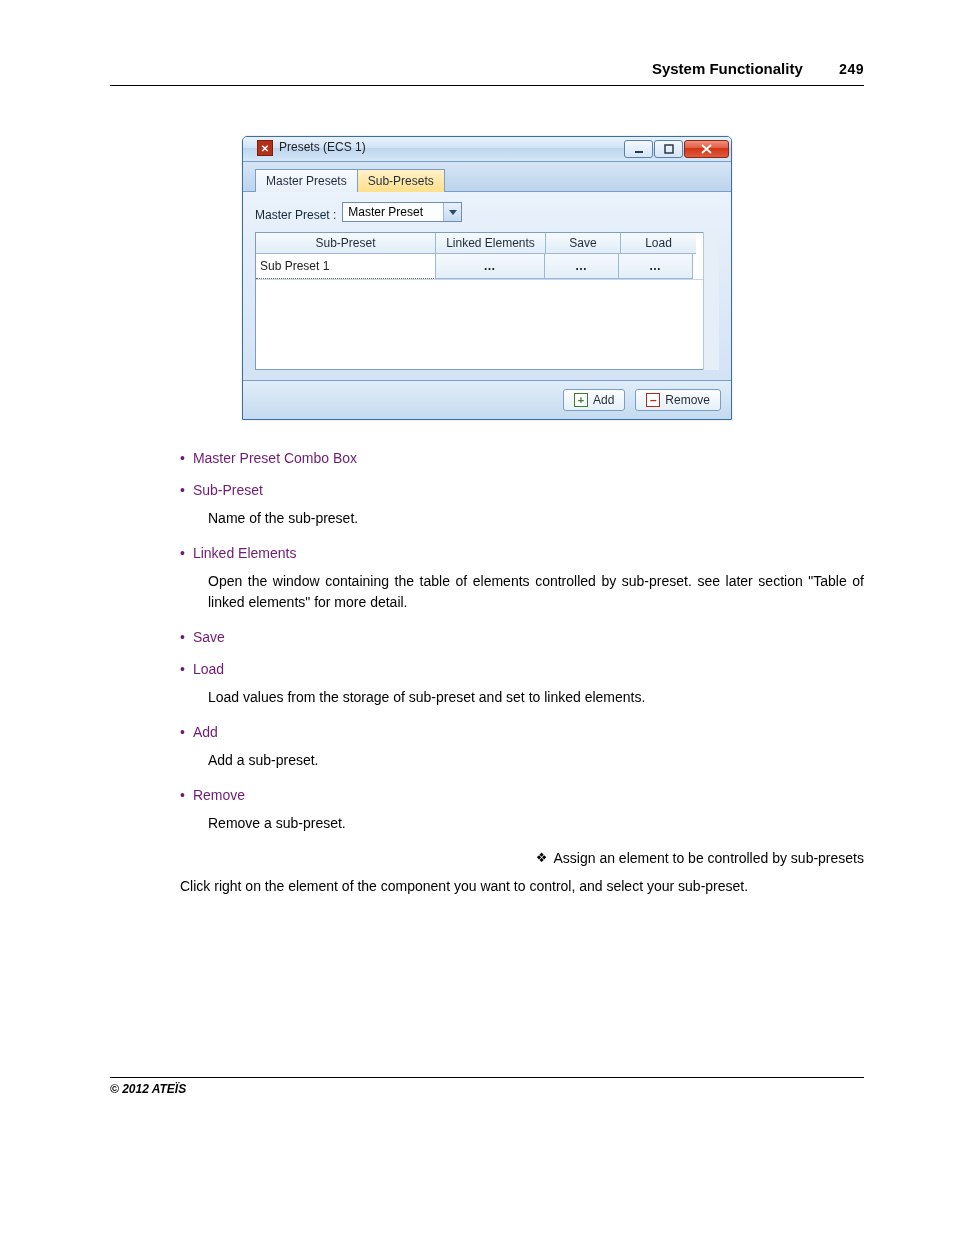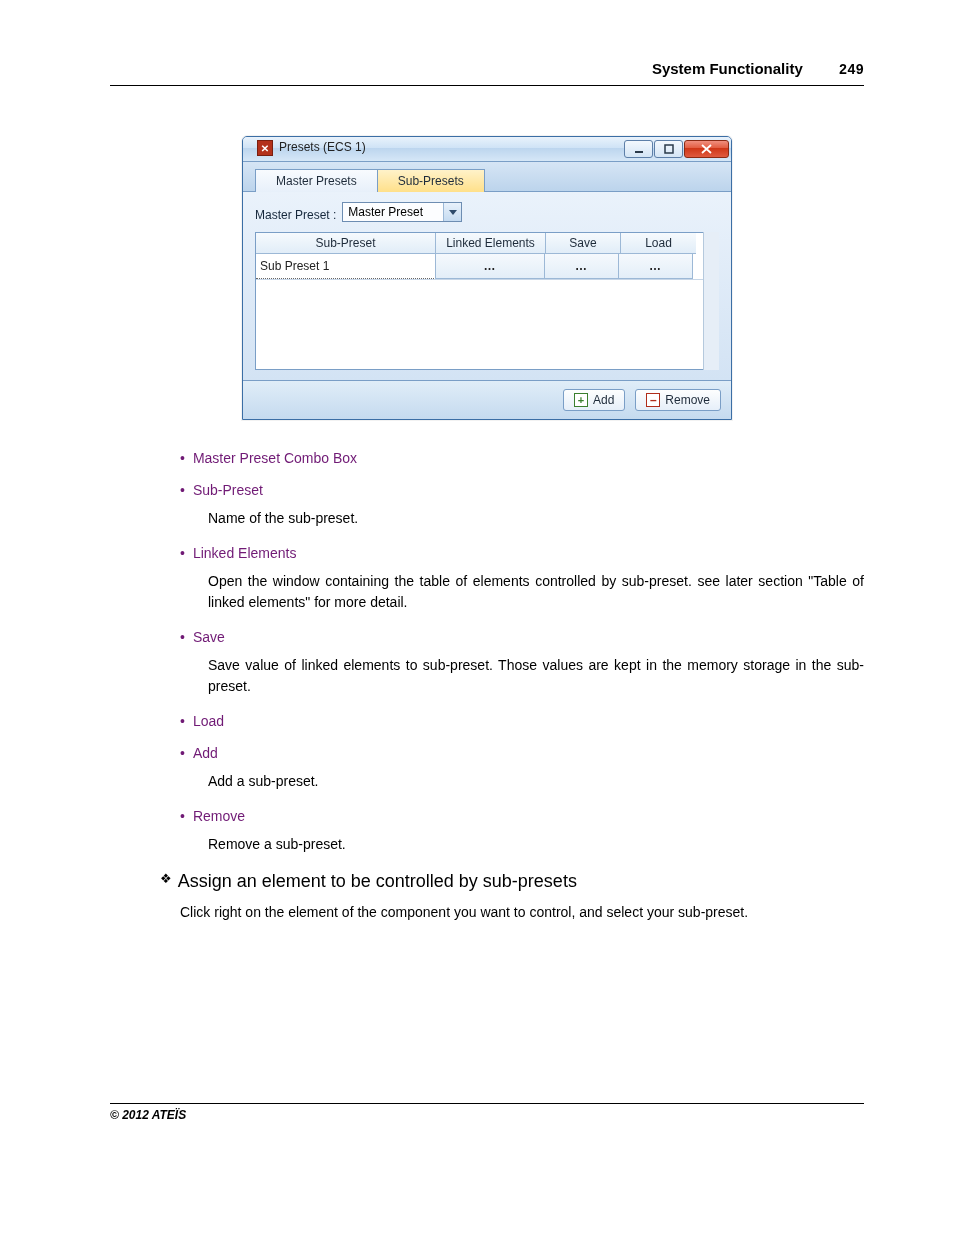--- a/index.html
+++ b/index.html
@@ -84,21 +84,21 @@
   }
   .win-btn svg { display:block; }
 
   .tabs-strip {
     background: linear-gradient(to bottom,#d6e5f5,#bcd4ec);
     padding: 6px 8px 0 12px;
     border-bottom:1px solid #7a9ec6;
     display:flex;
   }
   .tab {
-    padding:4px 20px;
+    padding:4px 10px;
     border:1px solid #7a9ec6;
     border-bottom:none;
     background: linear-gradient(to bottom,#f8fbfe,#e7f0fa);
     margin-right:-1px;
     position:relative;
     top:1px;
     color:#1e2b3a;
   }
   .tab.active {
     background: linear-gradient(to bottom,#fff2c9,#ffe08a);
@@ -211,21 +211,21 @@
   ul.bullets > li > .bl::before{
     content:"•"; font-size:14px;
   }
   .desc{
     margin:10px 0 0 28px;
     font-size:14px;
     line-height:1.5;
     text-align:justify;
   }
   .section-head{
-    display:flex; gap:6px; font-size:18px; margin:12px 0 0 50px;
+    display:flex; gap:6px; font-size:14px; margin:12px 0 0 50px;justify-content:flex-end;
   }
   .section-head::before{
     content:"❖"; font-size:13px;
   }
   .section-desc{
     margin:10px 0 0 70px; font-size:14px; line-height:1.5;
   }
   .footer {
     margin-top:180px;
   }
@@ -344,26 +344,26 @@
     <li>
       <div class="bl">
           <span>Linked Elements</span>
         </div>
       <div class="desc">Open the window containing the table of elements controlled by sub-preset. see later section "Table of  linked elements" for more detail.</div>
     </li>
     <li>
       <div class="bl">
           <span>Save</span>
         </div>
-      <div class="desc">Save value of linked elements to sub-preset. Those values are kept in the memory storage in the sub-preset.</div>
     </li>
     <li>
       <div class="bl">
           <span>Load</span>
         </div>
+      <div class="desc">Load values from the storage of sub-preset and set to linked elements.</div>
     </li>
     <li>
       <div class="bl">
           <span>Add</span>
         </div>
       <div class="desc">Add a sub-preset.</div>
     </li>
     <li>
       <div class="bl">
           <span>Remove</span>

